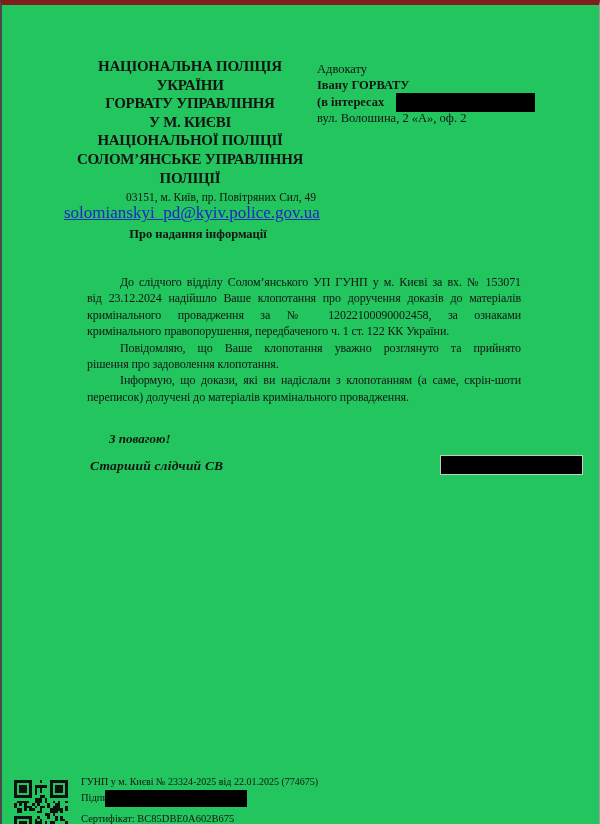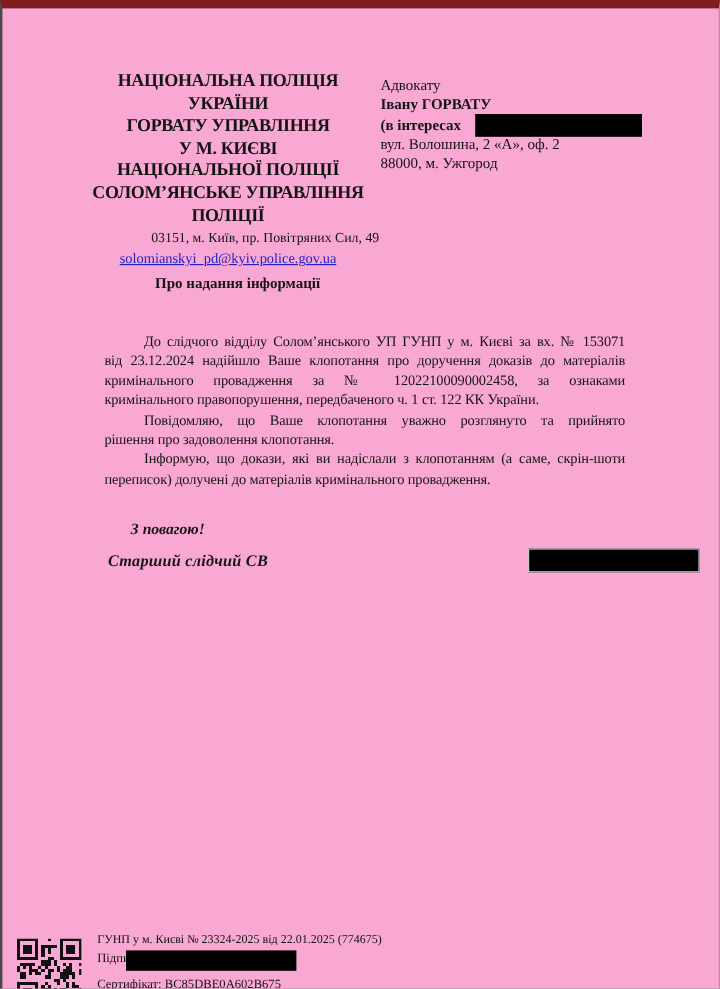--- a/index.html
+++ b/index.html
@@ -1,28 +1,28 @@
 <!DOCTYPE html>
 <html><head>
 <meta charset="utf-8">
 <style>
   html,body { margin:0; padding:0; background:#888; }
   .page {
-    position:relative; width:600px; height:824px; background:#f9a8d4;
+    position:relative; width:600px; height:824px; background:#22c55e;
     box-sizing:border-box; overflow:hidden;
-    border-left:2px solid #4a4a4a; border-top:7px solid #7f1d1d; border-right:1px solid #9c9c9c;
+    border-left:2px solid #4a4a4a; border-top:5px solid #7f1d1d; border-right:1px solid #9c9c9c;
     font-family:"Liberation Serif","DejaVu Serif",serif; color:#141414;
   }
   .abs { position:absolute; }
 
   
   .sender { left:62px; top:52px; width:252px; text-align:center; }
   .sender-title div { font-weight:bold; font-size:15px; line-height:18.6px; letter-spacing:-0.3px; white-space:nowrap; }
   .sender-address { font-size:11.5px; line-height:15px; margin-top:3px; white-space:nowrap;text-align:right; }
-  .sender-email { font-size:12px; line-height:16px; }
+  .sender-email { font-size:17px; line-height:16px;text-decoration:underline; }
   .sender-email a { color:#2323c8; text-decoration:underline; }
 
   
   .subject { left:62px; top:222px; width:268px; text-align:center; font-weight:bold; font-size:12.5px; }
 
   
   .recipient { left:315px; top:56px; font-size:12.5px; line-height:16.3px; }
   .recipient .b { font-weight:bold; }
 
   
@@ -67,21 +67,20 @@
     </div>
   </div>
 
   <div class="abs subject">Про надання інформації</div>
 
   <div class="abs recipient">
     <div>Адвокату</div>
     <div class="b">Івану ГОРВАТУ</div>
     <div class="b">(в інтересах</div>
     <div>вул. Волошина, 2 «А», оф. 2</div>
-    <div>88000, м. Ужгород</div>
   </div>
   <div class="abs redact redact-recipient"></div>
 
   <div class="abs letter-body">
       <div class="jline indent">До слідчого відділу Солом’янського УП ГУНП у м. Києві за вх. № 153071</div>
       <div class="jline">від 23.12.2024 надійшло Ваше клопотання про доручення доказів до матеріалів</div>
       <div class="jline">кримінального провадження за № 12022100090002458, за ознаками</div>
       <div>кримінального правопорушення, передбаченого ч. 1 ст. 122 КК України.</div>
       <div class="jline indent">Повідомляю, що Ваше клопотання уважно розглянуто та прийнято</div>
       <div>рішення про задоволення клопотання.</div>

